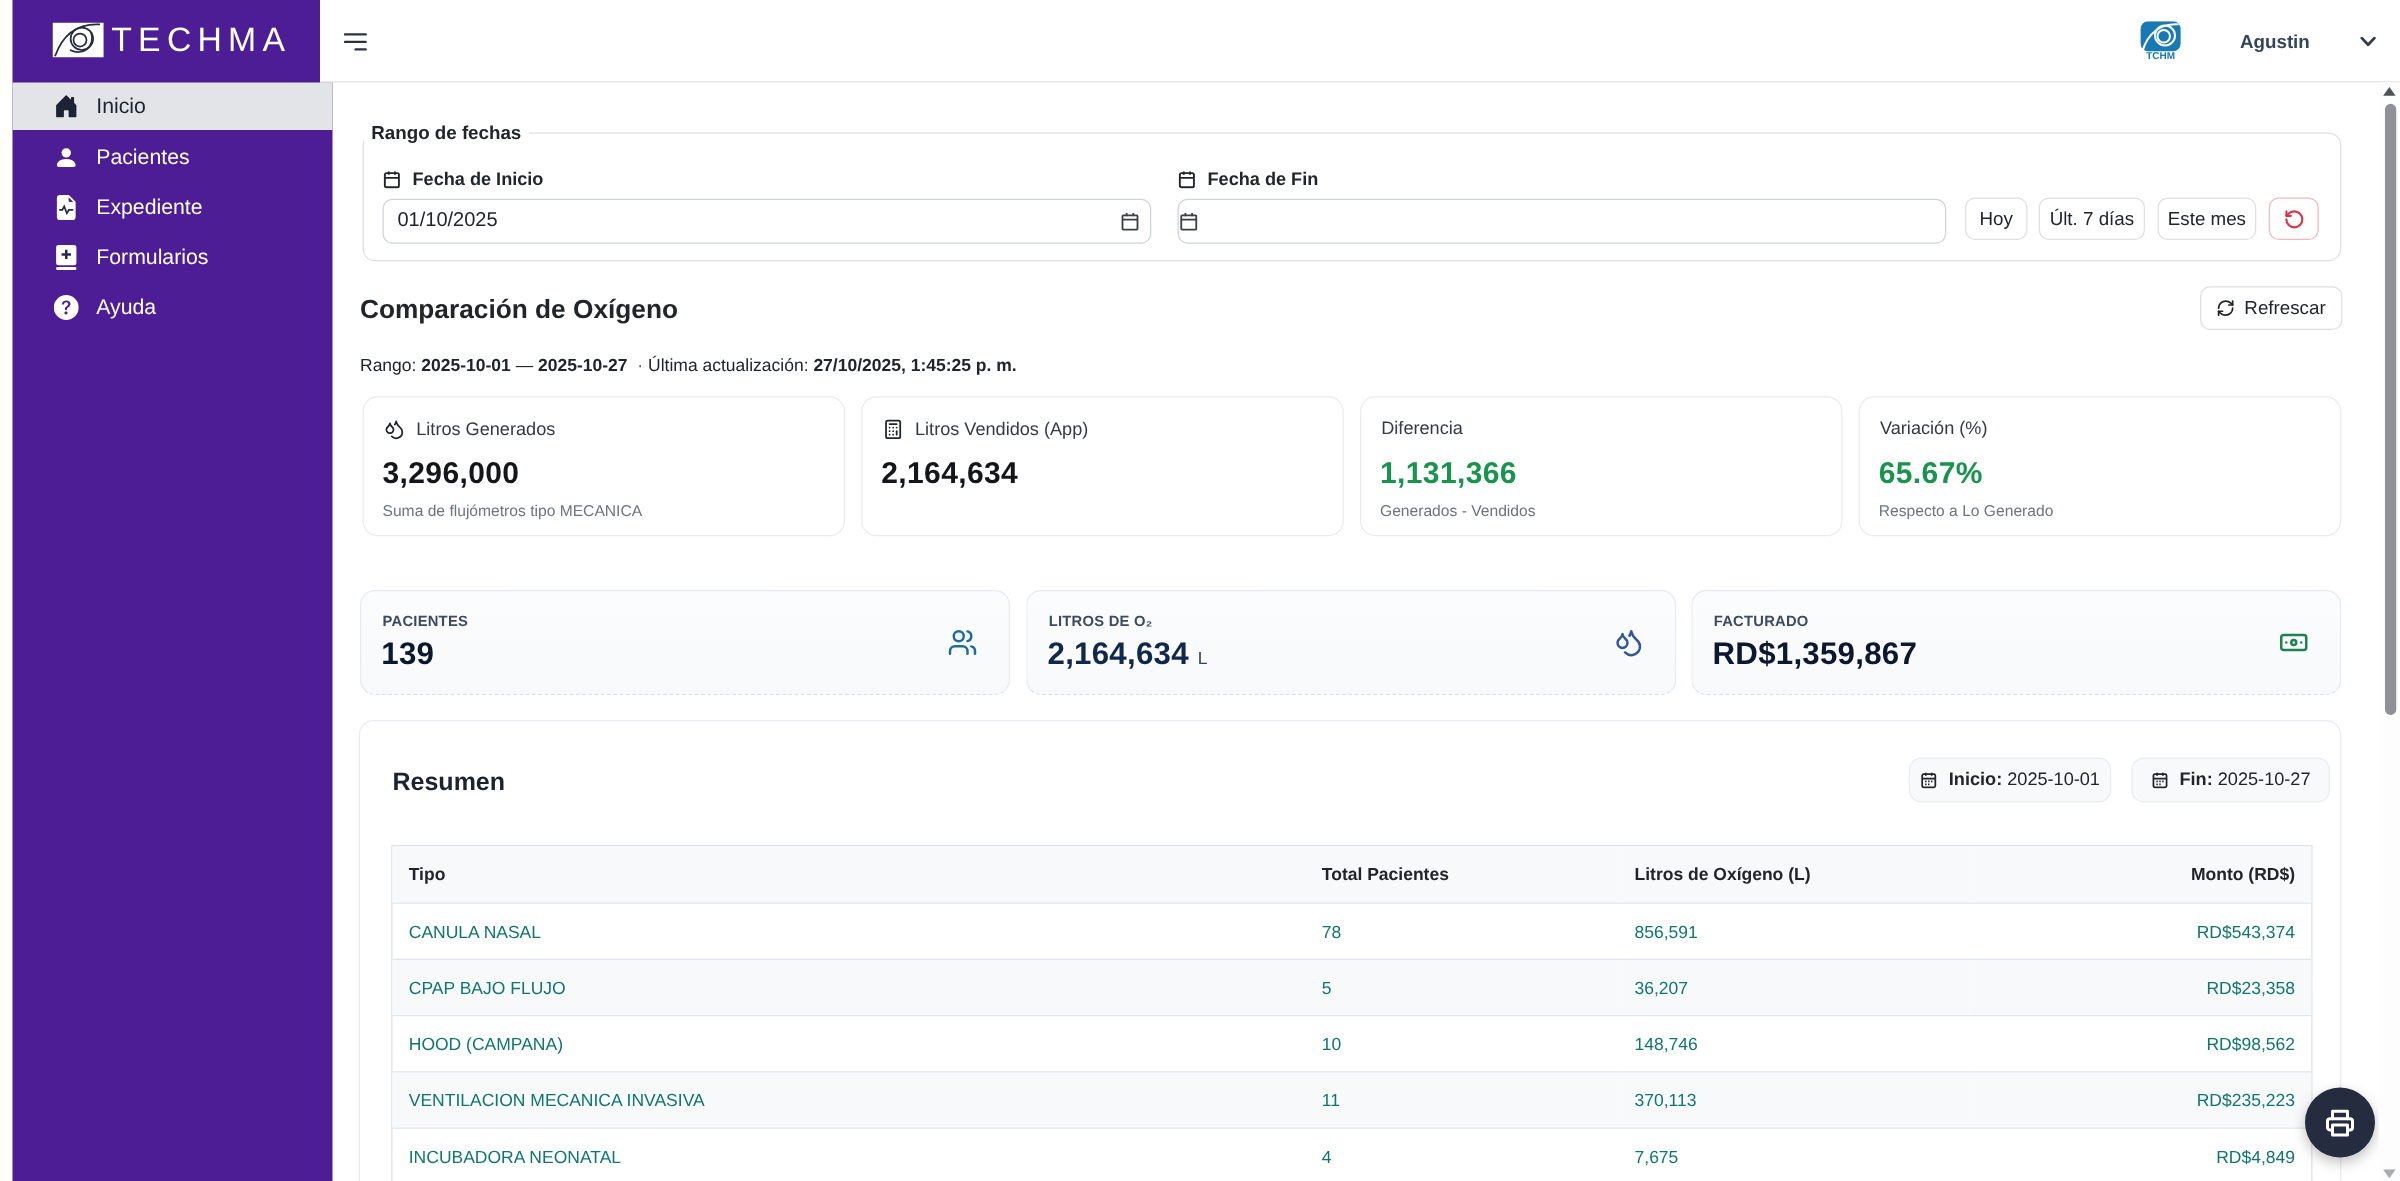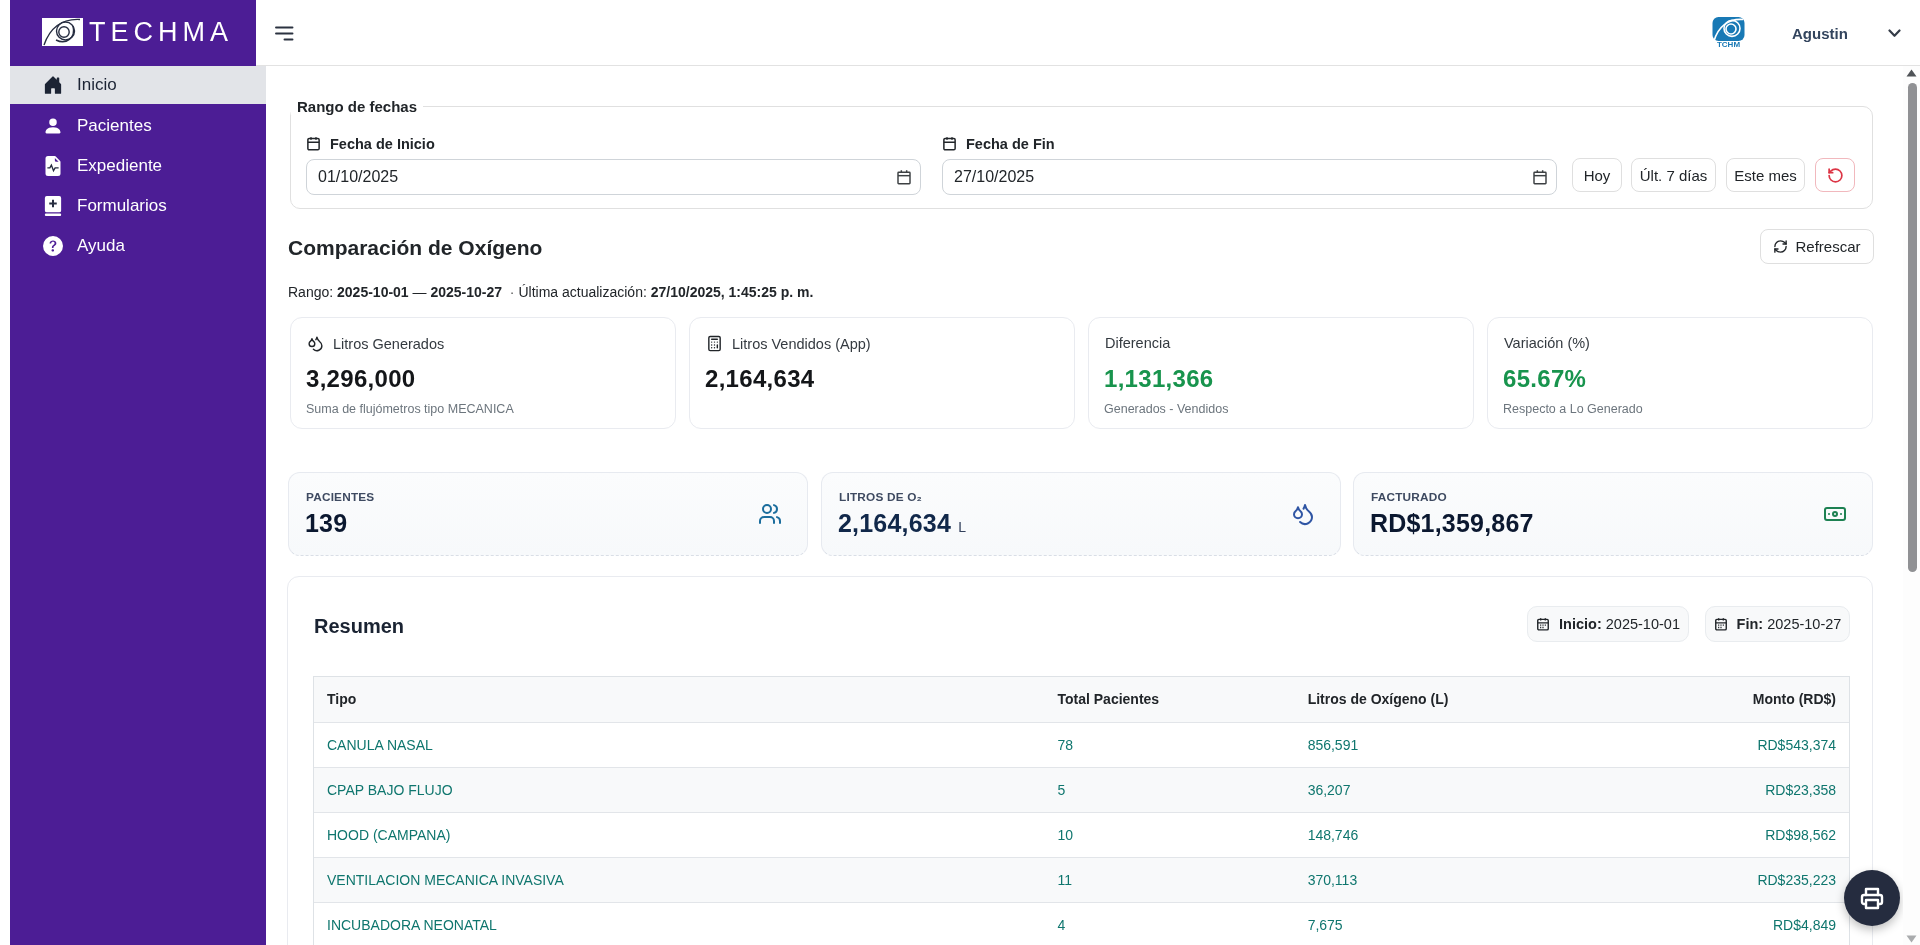--- a/index.html
+++ b/index.html
@@ -58,21 +58,20 @@
     <div class="abs" style="left:966px;top:136px;font-size:14.5px;font-weight:bold;color:#212529;">Fecha de Fin</div>
     <div class="abs dateinput" style="left:306px;top:159px;width:615px;height:36px;">
       <span>01/10/2025</span>
       <svg width="16" height="16" viewBox="0 0 24 24" fill="none" stroke="#3c4043" stroke-width="2.2">
           <path d="M8 2v4M16 2v4"></path>
           <rect x="3" y="5" width="18" height="17" rx="1"></rect>
           <path d="M3 10h18"></path>
         </svg>
     </div>
     <div class="abs dateinput" style="left:942px;top:159px;width:615px;height:36px;">
-      <span>27/10/2025</span>
       <svg width="16" height="16" viewBox="0 0 24 24" fill="none" stroke="#3c4043" stroke-width="2.2">
           <path d="M8 2v4M16 2v4"></path>
           <rect x="3" y="5" width="18" height="17" rx="1"></rect>
           <path d="M3 10h18"></path>
         </svg>
     </div>
     <div class="btn" style="left:1572px;top:158px;width:50px;height:34px;">Hoy</div>
     <div class="btn" style="left:1631px;top:158px;width:85px;height:34px;">Últ. 7 días</div>
     <div class="btn" style="left:1726px;top:158px;width:79px;height:34px;">Este mes</div>
     <div class="btn" style="left:1815px;top:158px;width:40px;height:34px;border-color:#f1b8bd;">
@@ -162,21 +161,21 @@
     <div class="ccard" style="left:287px;top:576px;width:1586px;height:420px;border-radius:12px;">
       <div style="position:absolute;left:26px;top:38px;font-size:20px;font-weight:bold;color:#1a2332;">Resumen</div>
       <div class="pill" style="left:1239px;top:29px;width:162px;">
         <svg width="14" height="14" viewBox="0 0 24 24" fill="none" stroke="#212529" stroke-width="2.4">
             <path d="M8 2v4M16 2v4"></path>
             <rect x="3" y="4" width="18" height="18" rx="2"></rect>
             <path d="M3 10h18M7 14h2M11 14h2M15 14h2M7 18h2M11 18h2"></path>
           </svg>
         <span><b>Inicio:</b> 2025-10-01</span>
       </div>
-      <div class="pill" style="left:1417px;top:29px;width:145px;">
+      <div class="pill" style="left:1417px;top:29px;width:159px;">
         <svg width="14" height="14" viewBox="0 0 24 24" fill="none" stroke="#212529" stroke-width="2.4">
             <path d="M8 2v4M16 2v4"></path>
             <rect x="3" y="4" width="18" height="18" rx="2"></rect>
             <path d="M3 10h18M7 14h2M11 14h2M15 14h2M7 18h2M11 18h2"></path>
           </svg>
         <span><b>Fin:</b> 2025-10-27</span>
       </div>
       <div style="position:absolute;left:25px;top:99px;width:1537px;border:1px solid #dee2e6;">
         <table style="width:100%;border-collapse:collapse;">
           <colgroup>

